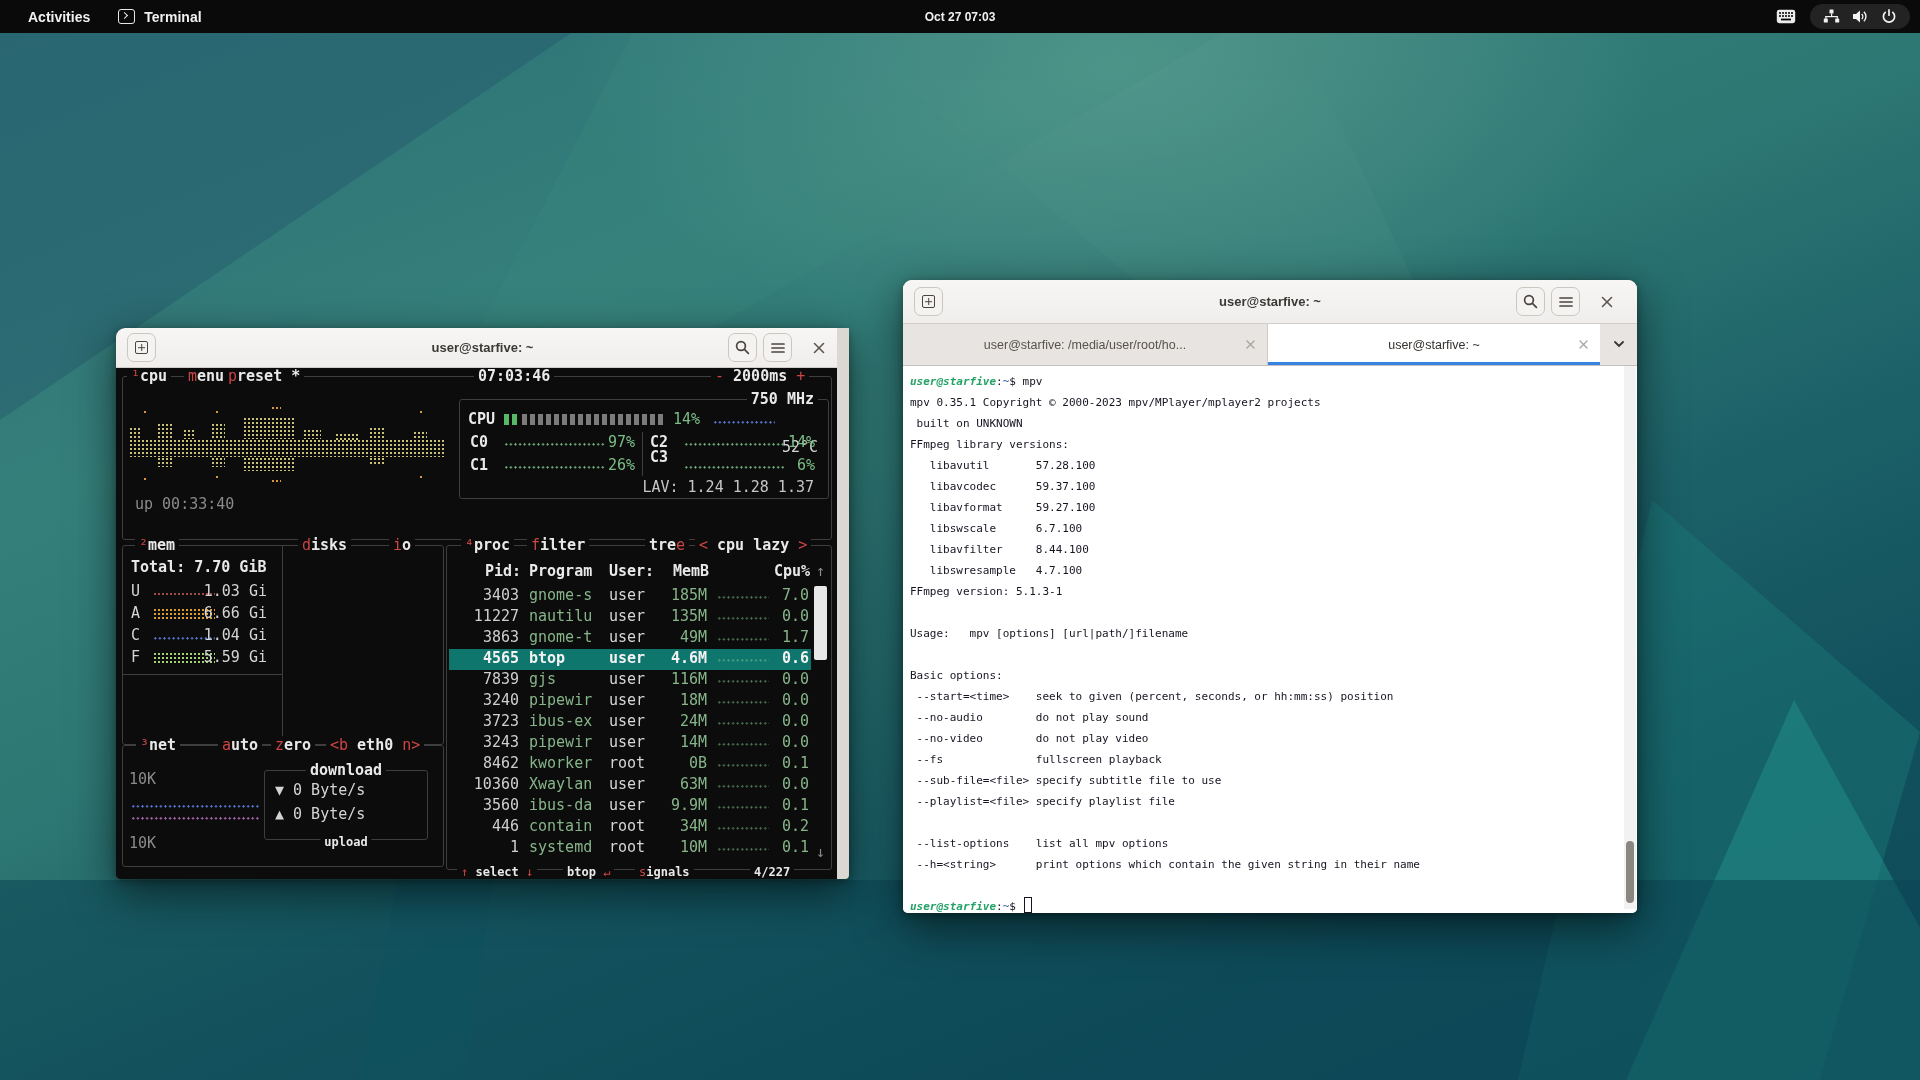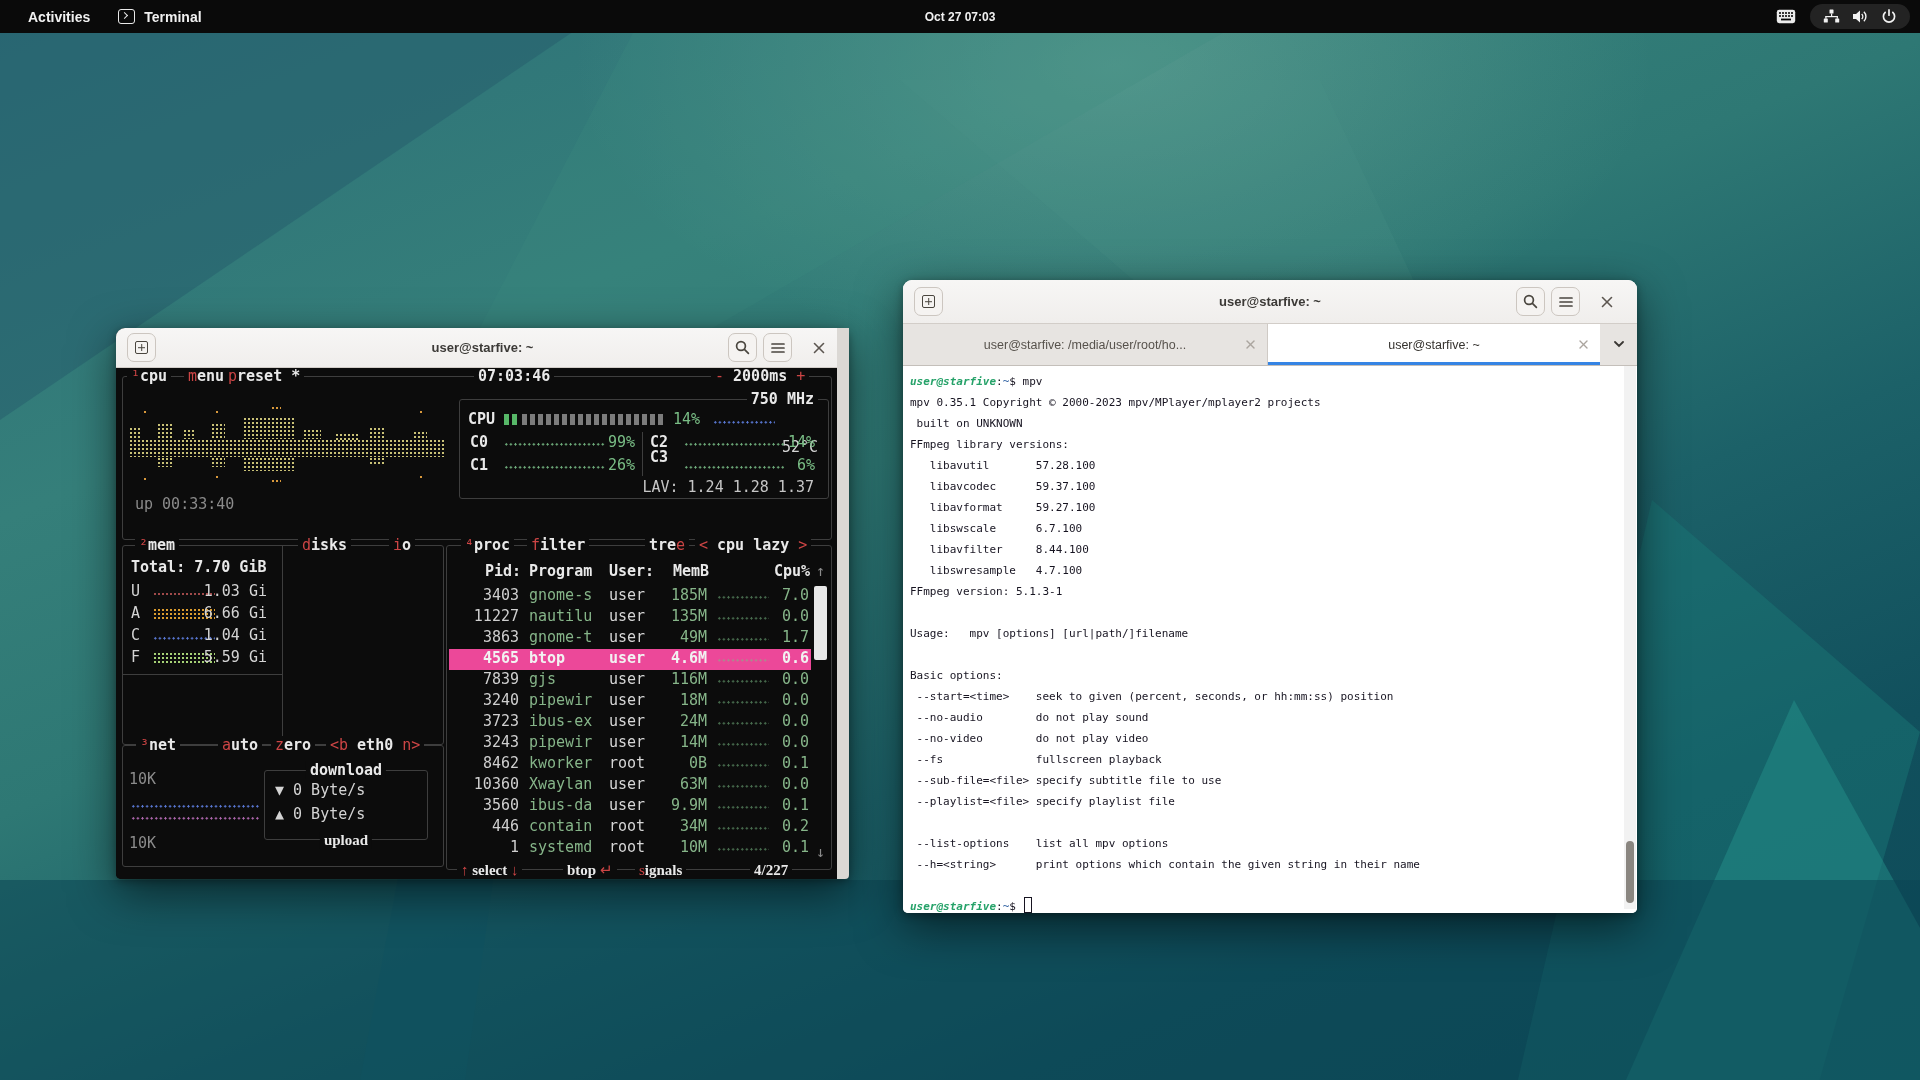--- a/index.html
+++ b/index.html
@@ -50,21 +50,21 @@
   .newtab-glyph::after { top:50%; left:2px; right:2px; height:1.6px; transform:translateY(-50%); }
 
   
   .win-left { left:116px; top:328px; width:733px; height:551px; background:#0c0c0c; }
   .win-left .btop { position:absolute; left:0; top:40px; width:733px; height:511px; background:#0c0c0c;
     font-family:"DejaVu Sans Mono", monospace; font-size:15px; color:#d8d8d8; border-radius:0 0 5px 5px; overflow:hidden; }
   .lscroll { position:absolute; right:0; top:0; bottom:0; width:12px; background:#dbd8d4; border-radius:0 0 4px 0; }
 
   .panel { position:absolute; border:1px solid #3e3e3e; border-radius:3px; }
   .ptitle { position:absolute; top:-10px; background:#0c0c0c; padding:0 4px; font-size:15px; white-space:pre; }
-  .pfoot  { position:absolute; bottom:-10px; background:#0c0c0c; padding:0 4px; font-size:15px; white-space:pre;font-family:Liberation Serif, serif; }
+  .pfoot  { position:absolute; bottom:-10px; background:#0c0c0c; padding:0 4px; font-size:12px; white-space:pre; }
   .c-r  { color:#cc4545; }
   .c-w  { color:#e9e9e9; font-weight:bold; }
   .c-wn { color:#d4d4d4; }
   .c-gy { color:#8b8b8b; }
   .c-gyl{ color:#c6c6c6; }
   .c-g  { color:#79bd85; }
   .abs { position:absolute; white-space:pre; }
 
   
   .dots { position:absolute; background-image:radial-gradient(#c9c177 1.1px, transparent 1.25px); background-size:4px 4px; }
@@ -85,21 +85,21 @@
 
   
   .prow { position:absolute; left:2px; width:362px; height:21px; font-size:15px; }
   .prow span { position:absolute; white-space:pre; }
   .prow .ppid  { right:292px; color:#cfcfcf; }
   .prow .pprog { left:80px;  color:#86b589; }
   .prow .puser { left:160px; color:#d6d6d6; }
   .prow .pmem  { right:104px; color:#86b589; }
   .prow .pcpu  { right:2px;  color:#86b589; }
   .prow .pdots { position:absolute; left:268px; top:9px; width:52px; height:4px; }
-  .prow.sel { background:#ec4899; }
+  .prow.sel { background:#0f766e; }
   .prow.sel span { color:#f2f2f2; font-weight:bold; }
   .proc-sb { position:absolute; background:#e8e8e8; border-radius:2px; }
 
   
   .win-right { left:903px; top:280px; width:734px; height:633px; background:#ffffff; }
   .win-right .titlebar { height:44px; }
   .tabbar { position:absolute; left:0; top:44px; width:734px; height:42px; background:#e7e4e1; border-bottom:1px solid #c4bfba; display:flex; }
   .tab { position:relative; display:flex; align-items:center; justify-content:center; font-size:12.5px; color:#57524c; cursor:default; }
   .tab-1 { width:365px; border-right:1px solid #cfcac5; }
   .tab-2 { width:332px; background:#ffffff; color:#36332f; box-shadow:inset 0 -3px 0 #3584e4; }
@@ -260,21 +260,21 @@
         <div class="meter mg" style="left:44px; top:14px; width:16px;"></div>
         <div class="meter mx" style="left:62px; top:14px; width:142px;"></div>
         <span class="abs" style="left:213px; top:10px;"><span class="c-g">14%</span></span>
         <div class="dots bl" style="left:253px; top:20px; width:62px; height:4px;"></div>
         <span class="abs" style="right:10px; top:10px;margin-top:28px;"><span class="c-wn">52°C</span></span>
 
         <div class="vline" style="left:182px; top:32px; height:44px;"></div>
 
         <span class="abs c-w" style="left:10px; top:33px;">C0</span>
         <div class="dots gn" style="left:44px; top:42px; width:102px; height:4px;"></div>
-        <span class="abs c-g" style="left:148px; top:33px;">99%</span>
+        <span class="abs c-g" style="left:148px; top:33px;">97%</span>
 
         <span class="abs c-w" style="left:10px; top:56px;">C1</span>
         <div class="dots gn" style="left:44px; top:65px; width:102px; height:4px;"></div>
         <span class="abs c-g" style="left:148px; top:56px;">26%</span>
 
         <span class="abs c-w" style="left:190px; top:33px;">C2</span>
         <div class="dots gn" style="left:224px; top:42px; width:100px; height:4px;"></div>
         <span class="abs c-g" style="left:328px; top:33px;">14%</span>
 
         <span class="abs c-w" style="left:190px; top:48px;">C3</span>

